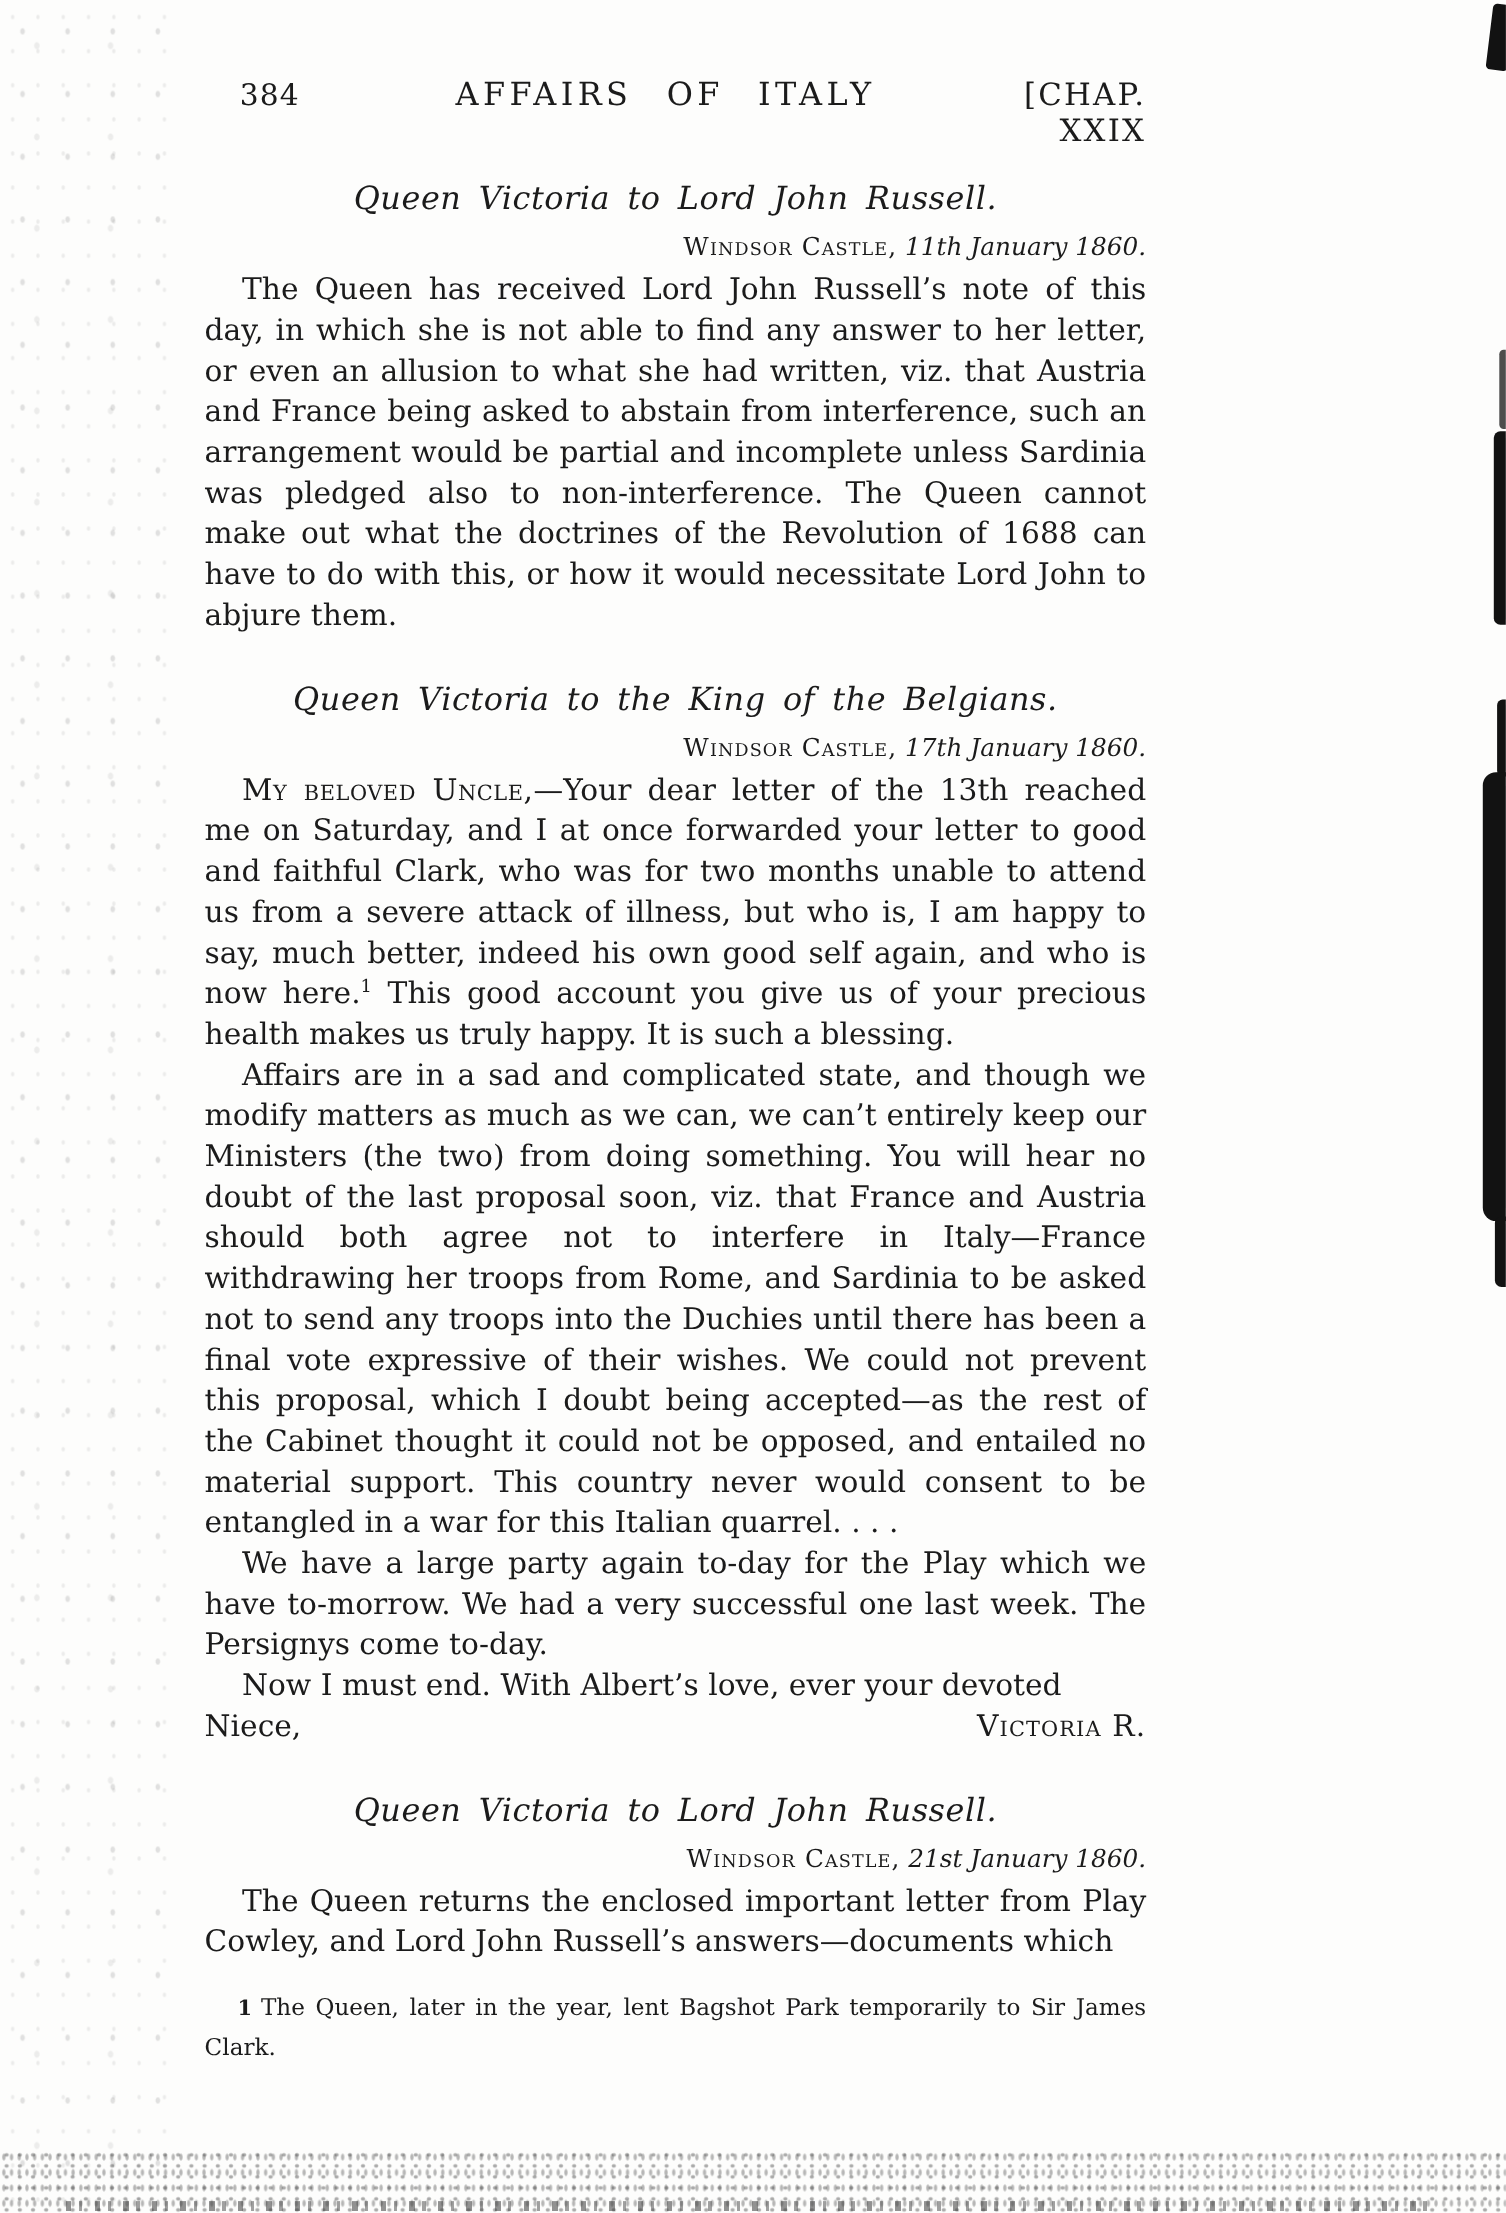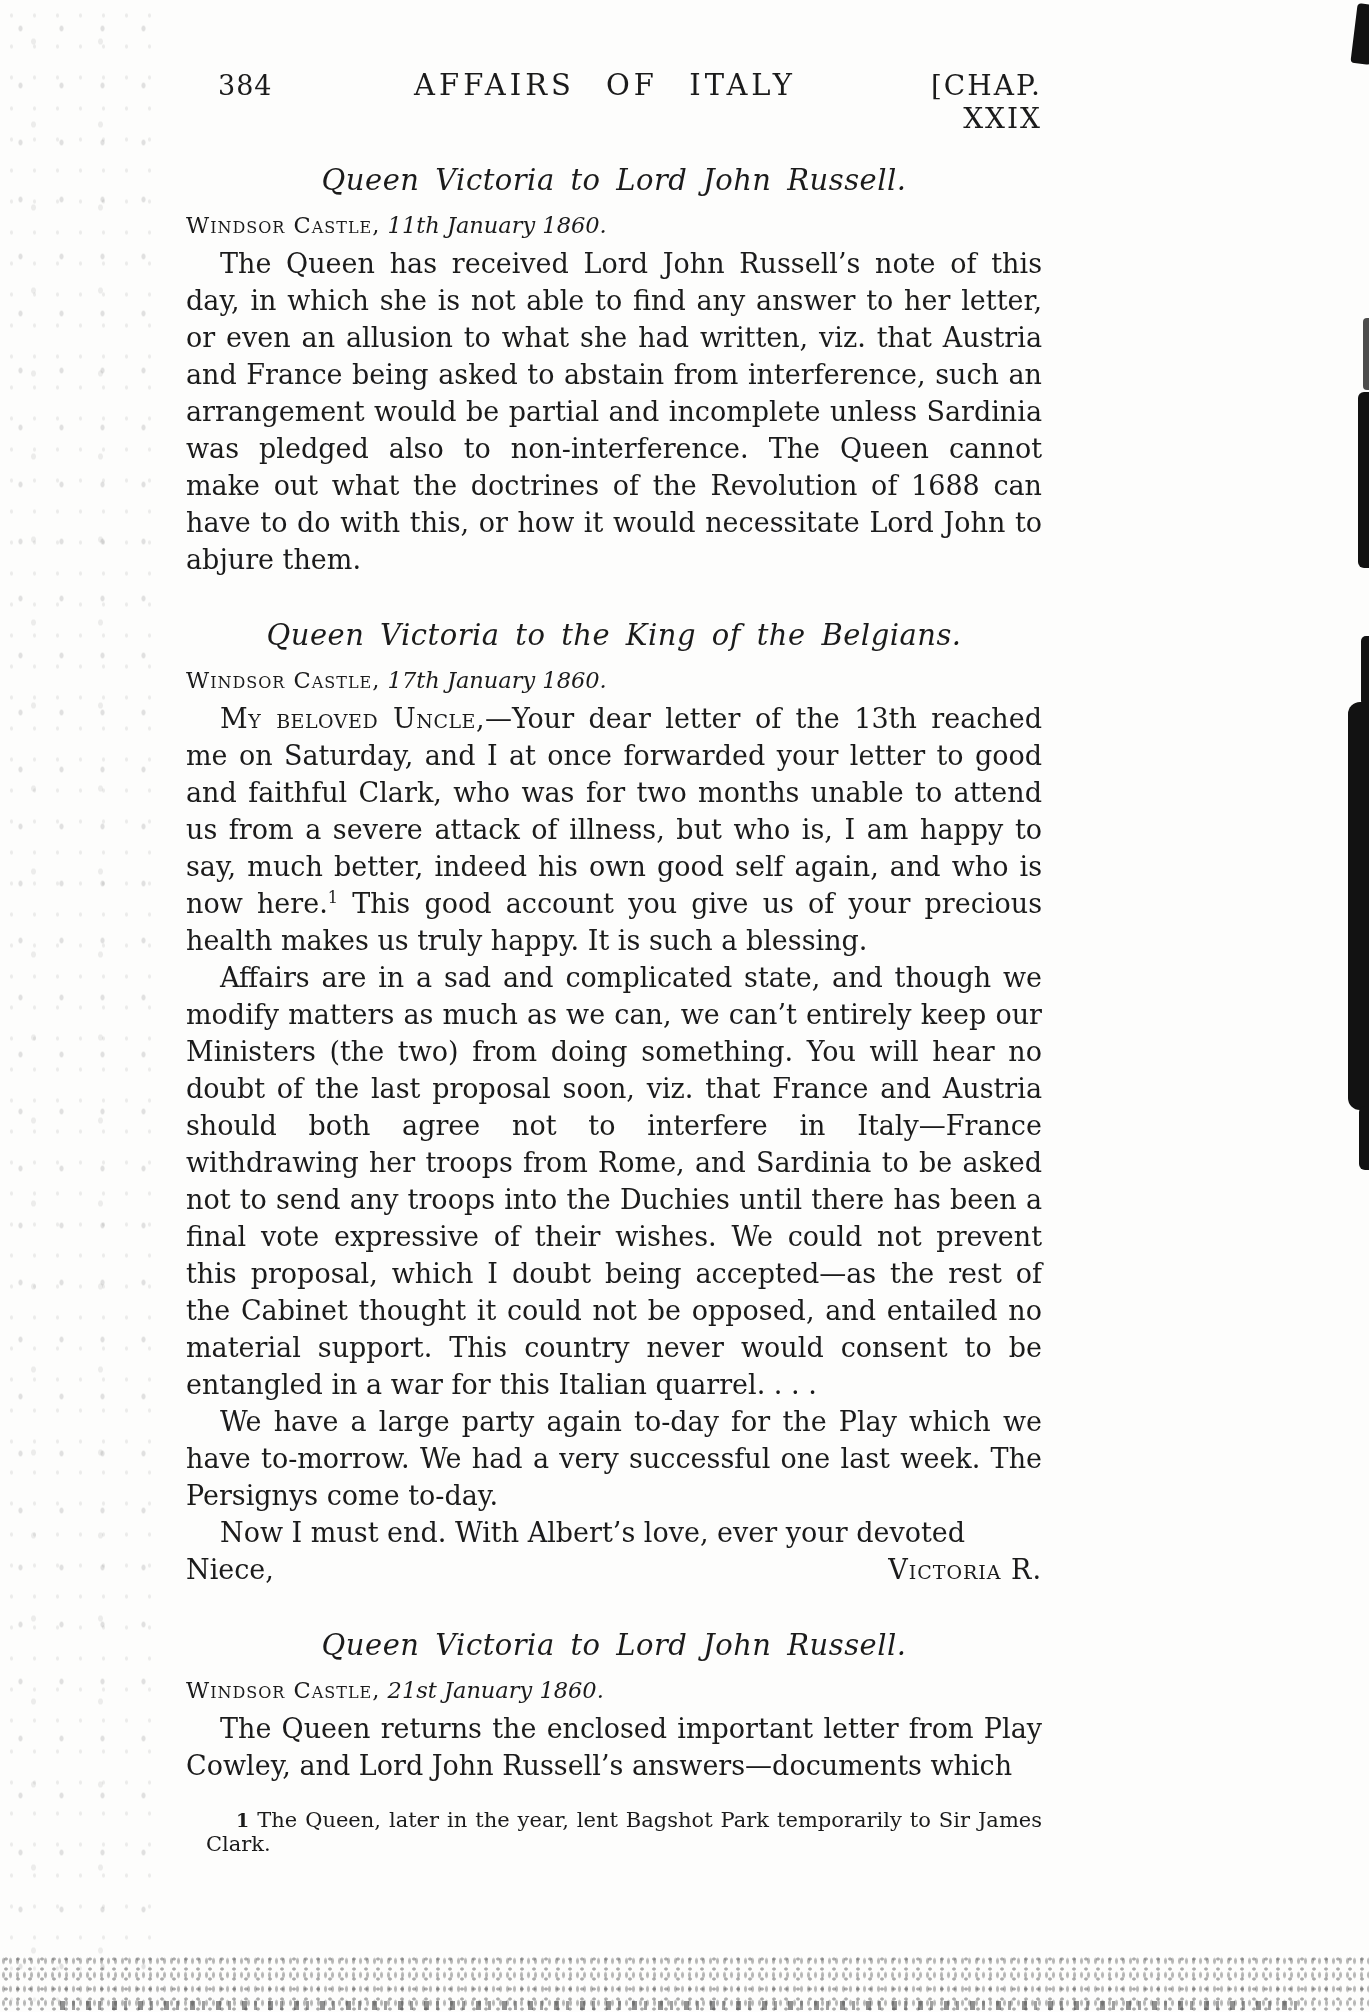--- a/index.html
+++ b/index.html
@@ -54,43 +54,43 @@
     font-size: 27px;
   }
   .page-num { width: 150px; letter-spacing: 1px; margin-left: 32px; }
   .head-title { flex: 1; text-align: center; font-size: 29px; letter-spacing: 4px; word-spacing: 18px; }
   .head-chapter { width: 200px; text-align: right; font-size: 28px; letter-spacing: 2px; margin-top: 25px; }
 
   .letter-heading {
     text-align: center; font-style: italic; font-weight: normal;
     font-size: 29px; margin: 28px 0 0 0; letter-spacing: .5px; word-spacing: 6px;
   }
-  .dateline { text-align: left; font-size: 22.5px; margin: 15px 0 7px 0; }
+  .dateline { text-align: right; font-size: 22.5px; margin: 15px 0 7px 0; }
   .place { font-variant: small-caps; letter-spacing: 1px; }
   .date  { font-style: italic; }
 
   p.body {
     font-size: 27px; line-height: 37px; text-align: justify;
     margin: 0; text-indent: 34px;
   }
   .i  { }
   .sc { font-variant: small-caps; letter-spacing: .5px; }
   .sup { font-size: .6em; vertical-align: super; line-height: 0; }
 
   .sig-row {
     display: flex; justify-content: space-between;
     font-size: 27px; line-height: 37px;
   }
   .sig-name { font-variant: small-caps; letter-spacing: 1px; text-align: center; }
 
   .sec-gap { margin-top: 40px; }
 
   .footnote {
-    font-size: 21px; line-height: 24px; margin-top: 24px;
-    text-indent: 30px; text-align: justify; margin-left: 20px;
+    font-size: 21px; line-height: 35px; margin-top: 24px;
+    text-indent: 30px; text-align: justify;
   }
   .footnote .marker { margin-right: 8px; font-weight: bold; font-size: 19px; }
 </style>
 </head>
 <body>
 
 <div class="noise-left"></div>
 <div class="noise-bottom"></div>
 <div class="noise-bottom-line"></div>
 <div class="artifact art-corner"></div>

